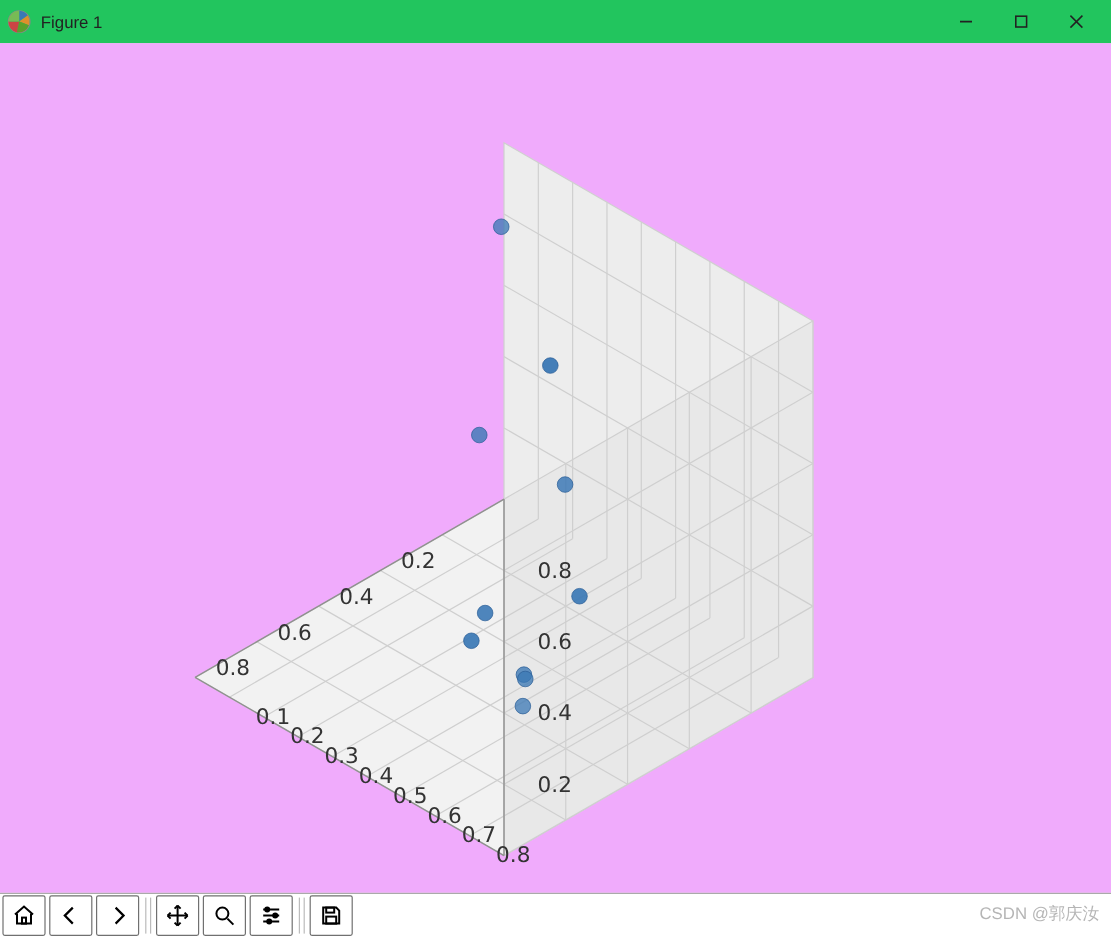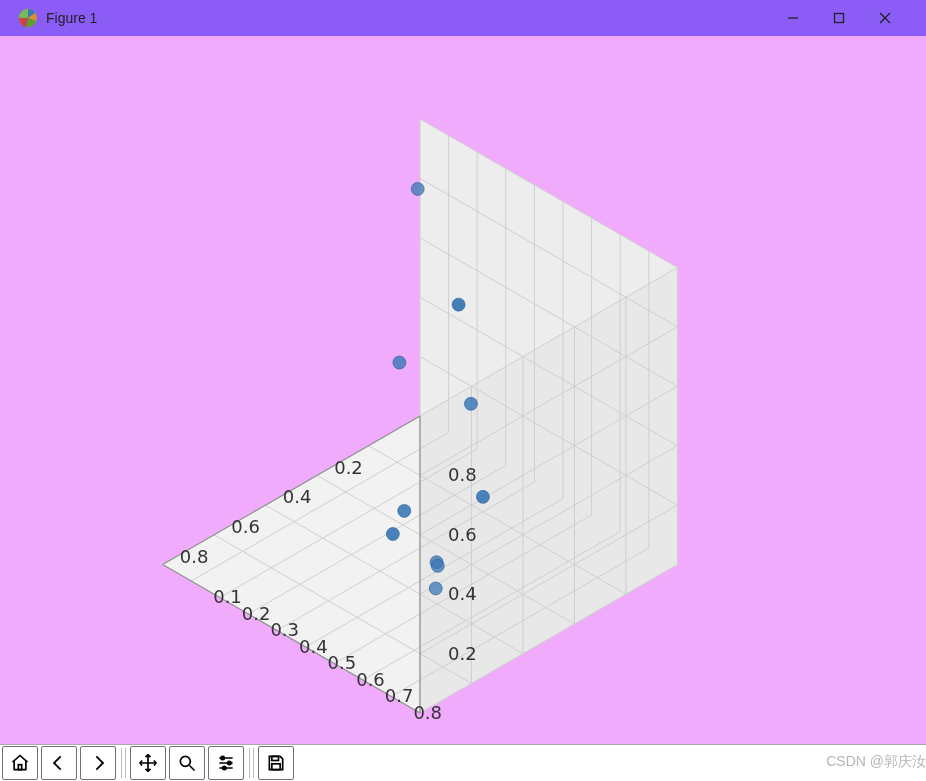--- a/index.html
+++ b/index.html
@@ -1,27 +1,27 @@
 <!DOCTYPE html>
 <html><head>
 <meta charset="utf-8">
 <style>
   html,body{margin:0;padding:0;width:926px;height:781px;font-family:"Segoe UI",Arial,sans-serif;background:#fff;overflow:hidden;position:relative}
-  .titlebar{height:36px;background:#8b5cf6;display:flex;align-items:center;padding:0 18px;border-bottom:1px solid #e8e8e8}
+  .titlebar{height:36px;background:#22c55e;display:flex;align-items:center;padding:0 6px;border-bottom:1px solid #e8e8e8}
   .titlebar .icon{width:20px;height:20px;margin-right:8px;display:flex;align-items:center;justify-content:center}
   .titlebar .title{font-size:14px;color:#222;flex:0 0 auto}
   .titlebar .spacer{flex:1}
   .winbtn{width:46px;height:32px;display:flex;align-items:center;justify-content:center;color:#222}
   .canvas-wrap{position:absolute;top:36px;left:0;right:0;bottom:36px;background:#f0abfc}
   #scene{width:100%;height:100%;display:block}
   .toolbar{position:absolute;bottom:0;left:0;right:0;height:36px;border-top:1px solid #aaa;background:#fff;display:flex;align-items:center;padding:0 2px}
   .tbtn{width:34px;height:32px;border:1px solid #707070;border-radius:2px;background:#fff;margin-right:3px;display:flex;align-items:center;justify-content:center;color:#000}
   .tbtn svg{width:20px;height:20px}
   .tsep{width:3px;height:30px;border-left:1px solid #bbb;border-right:1px solid #bbb;margin:0 4px 0 2px}
-  .watermark{position:absolute;right:0;bottom:10px;font-size:14px;color:rgba(120,120,120,.55);pointer-events:none}
+  .watermark{position:absolute;right:10px;bottom:10px;font-size:14px;color:rgba(120,120,120,.55);pointer-events:none}
   text.tick{font-family:"DejaVu Sans",Arial,sans-serif;font-size:18px;fill:#333}
 </style>
 </head>
 <body>
 
 <div class="titlebar">
   <span class="icon">
     <svg viewBox="0 0 20 20">
         <circle cx="10" cy="10" r="9" fill="none" stroke="#888" stroke-width="1"></circle>
         <path d="M10 10 L10 1 A9 9 0 0 1 17 5 Z" fill="#3b78b5"></path>

